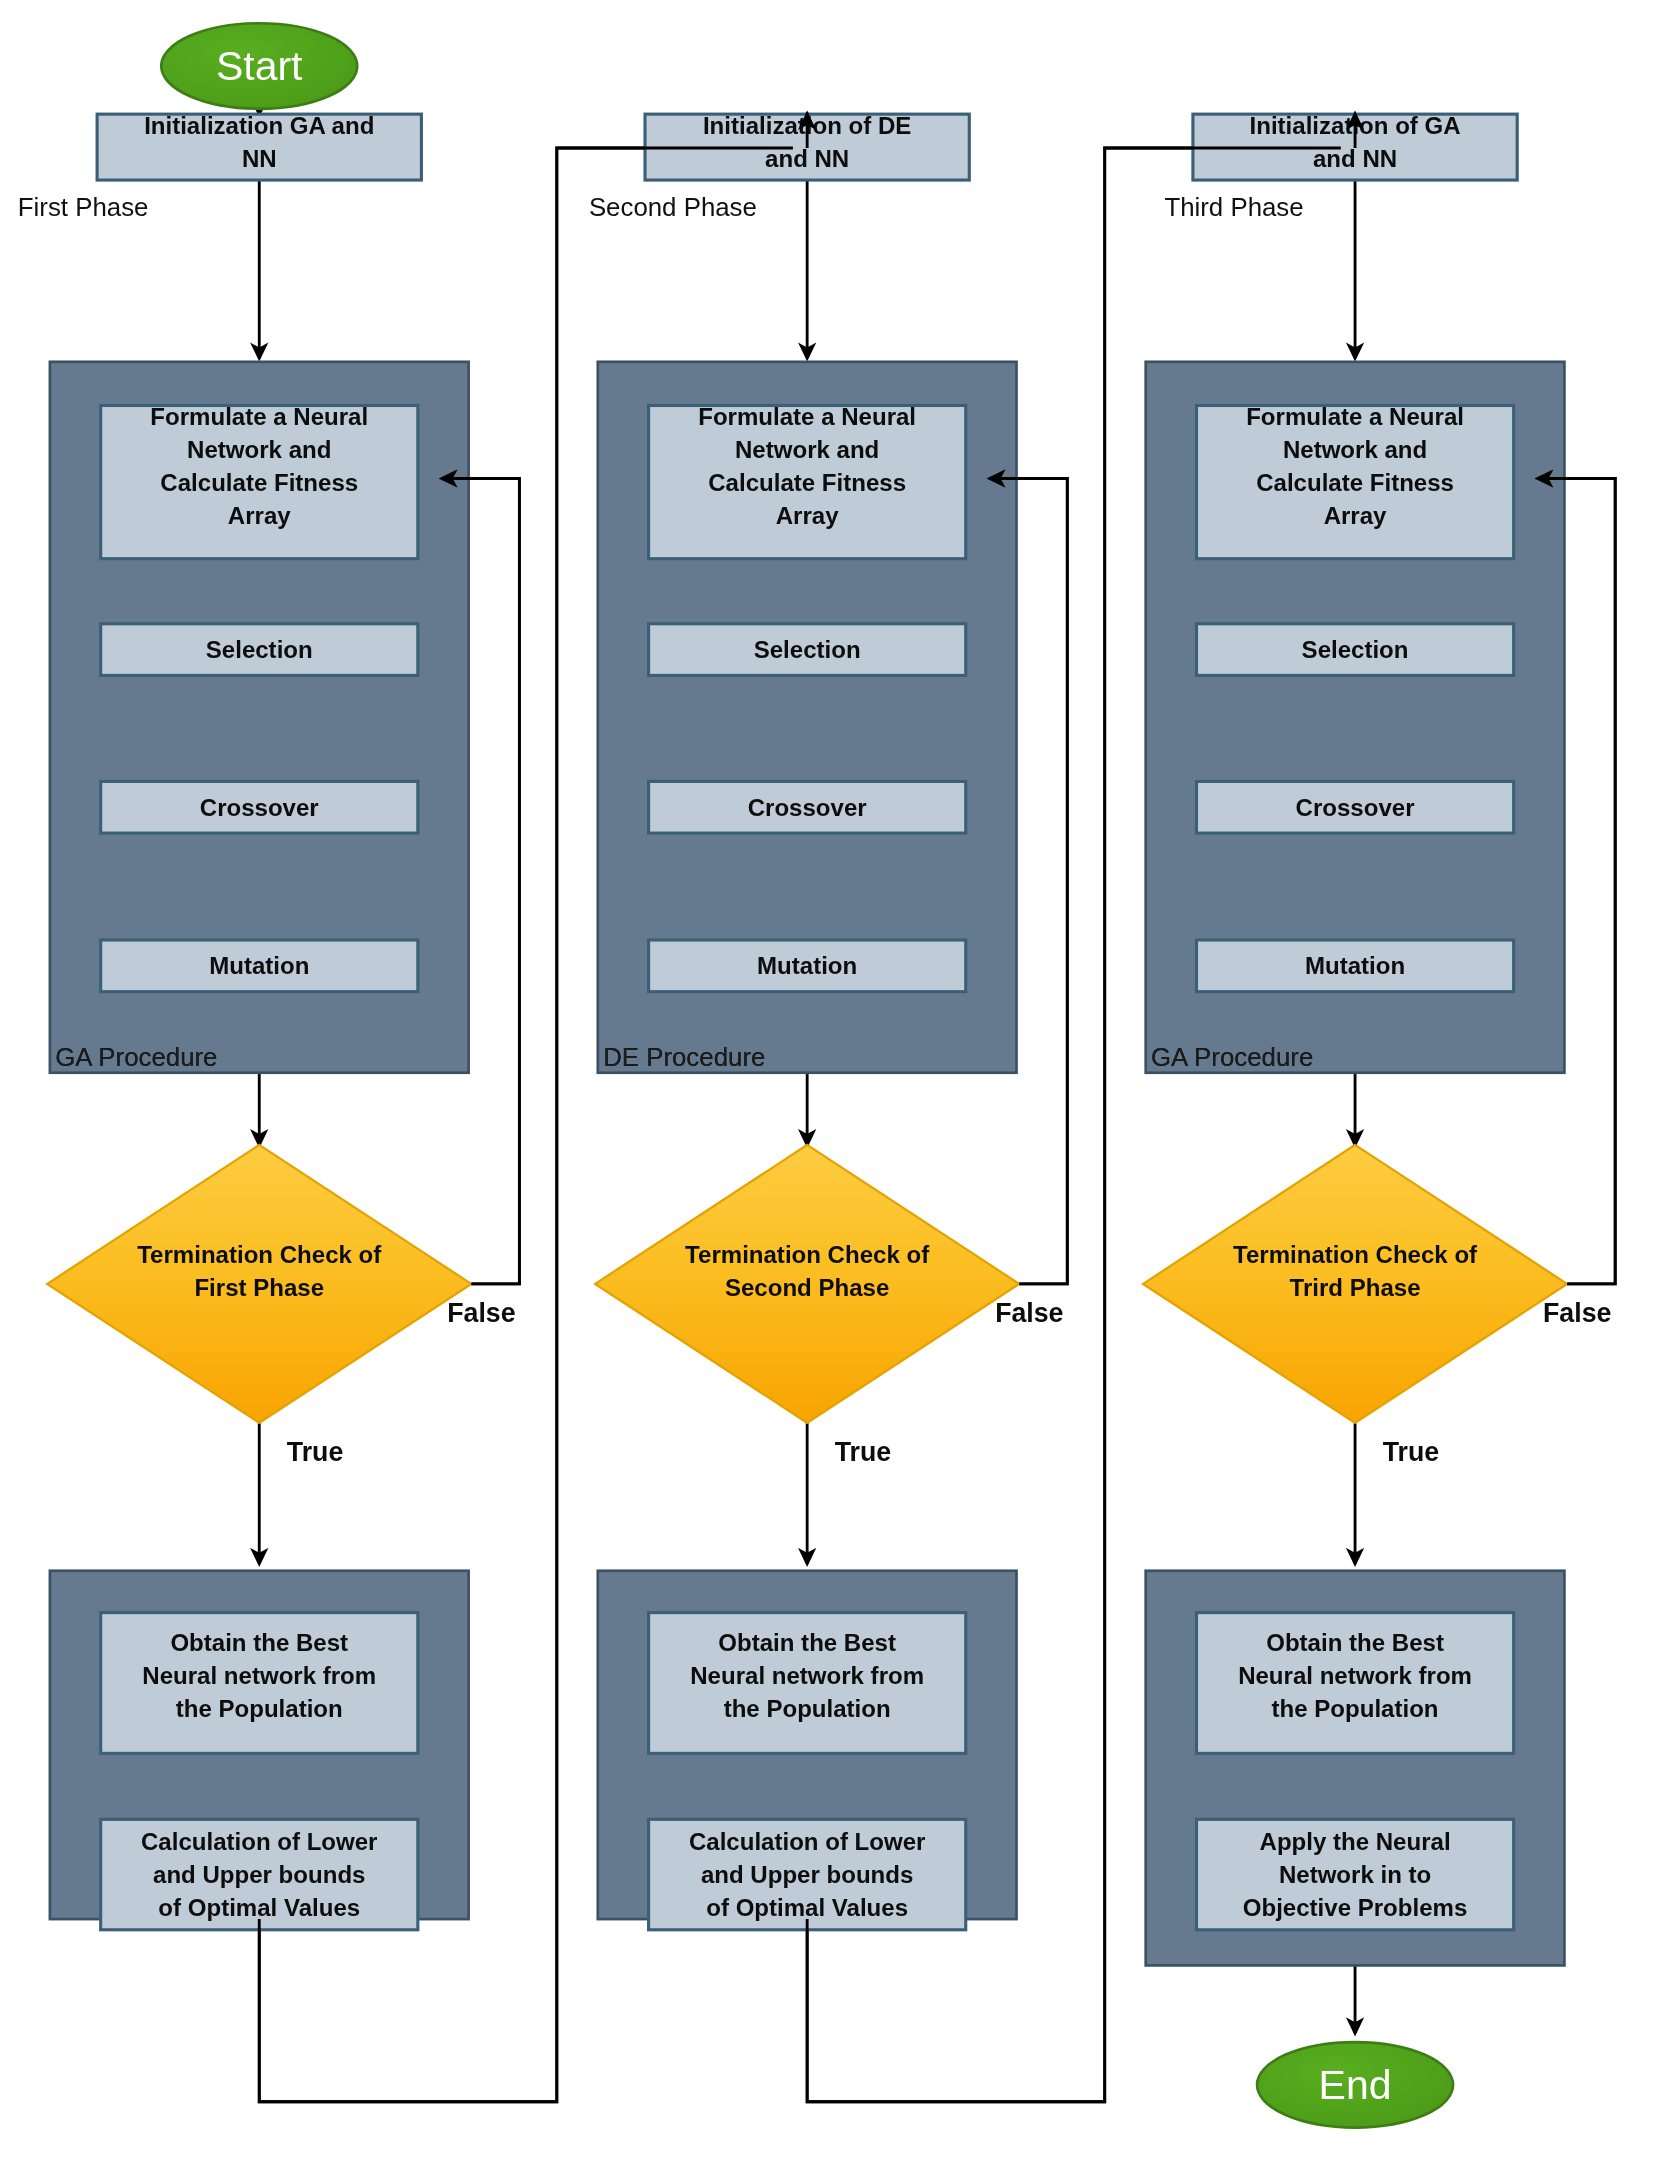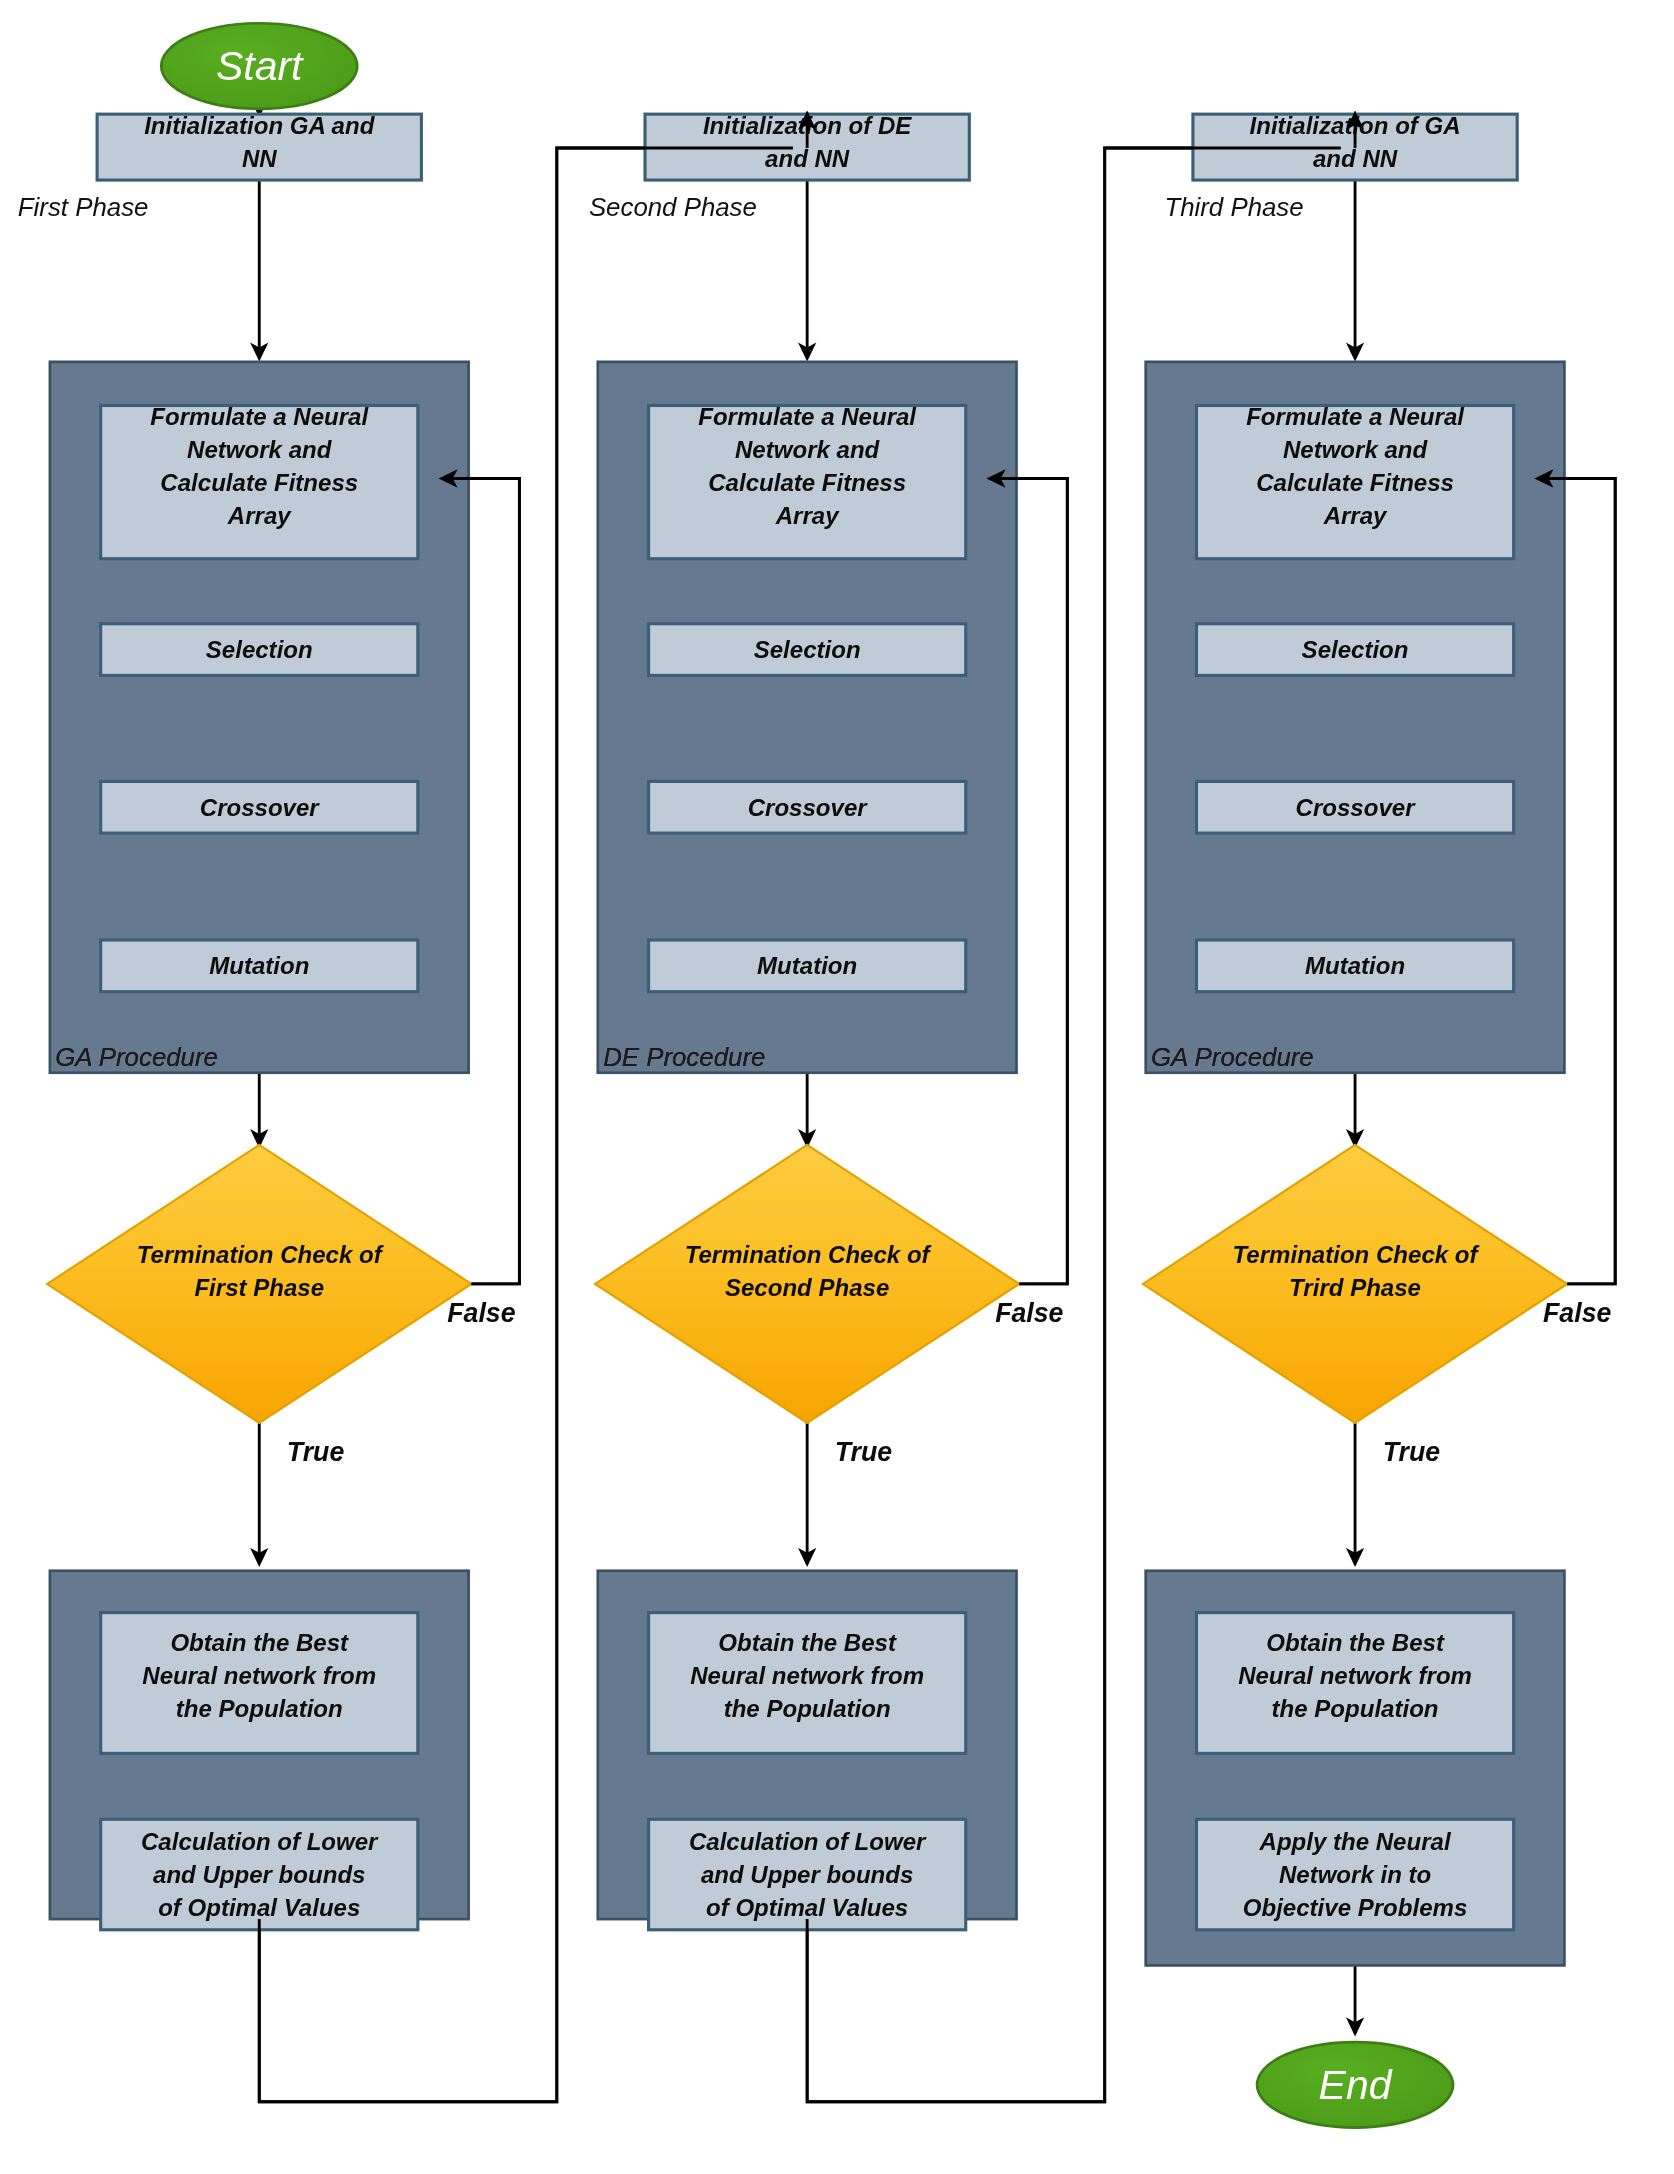--- a/index.html
+++ b/index.html
@@ -1,17 +1,17 @@
 <!DOCTYPE html>
 <html style="font-size:14.3px"><head>
 <meta charset="utf-8">
 <style>
   html,body{margin:0;padding:0;background:#ffffff;}
   body{width:1674px;height:2174px;overflow:hidden;font-family:"Liberation Sans",sans-serif;}
-  #stage{position:relative;width:1674px;height:2174px;font-style:italic;}
+  #stage{position:relative;width:1674px;height:2174px;}
   svg#flow{position:absolute;inset:0;width:1674px;height:2174px;}
   .node-label{font-family:"Liberation Sans",sans-serif;font-weight:bold;fill:#0d0d0d;}
   .term-label{font-family:"Liberation Sans",sans-serif;font-weight:normal;fill:#ffffff;}
   .phase-label{font-family:"Liberation Sans",sans-serif;font-weight:normal;fill:#111111;}
   .proc-label{font-family:"Liberation Sans",sans-serif;font-weight:normal;fill:#1b1b1b;}
   .edge-label{font-family:"Liberation Sans",sans-serif;font-weight:bold;fill:#0d0d0d;}
 </style>
 </head>
 <body>
 

